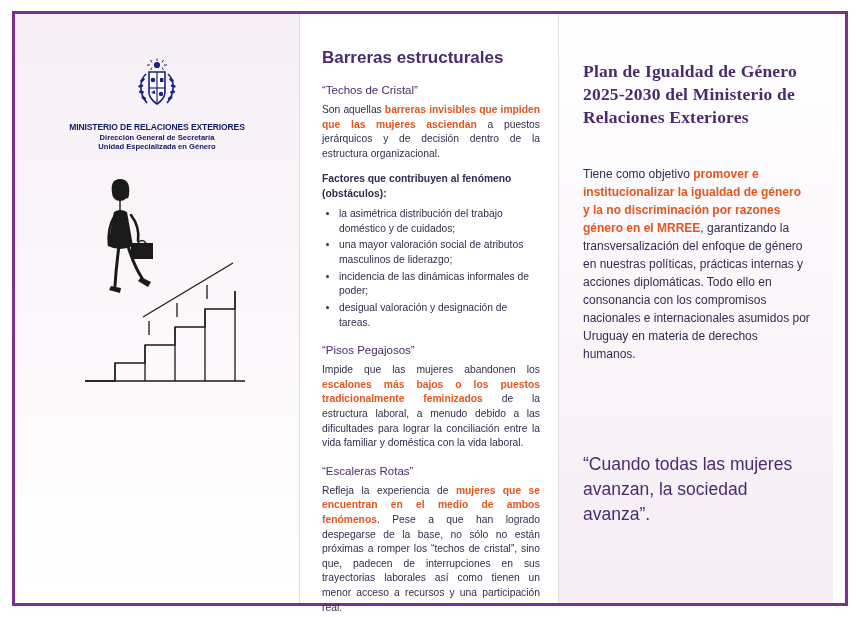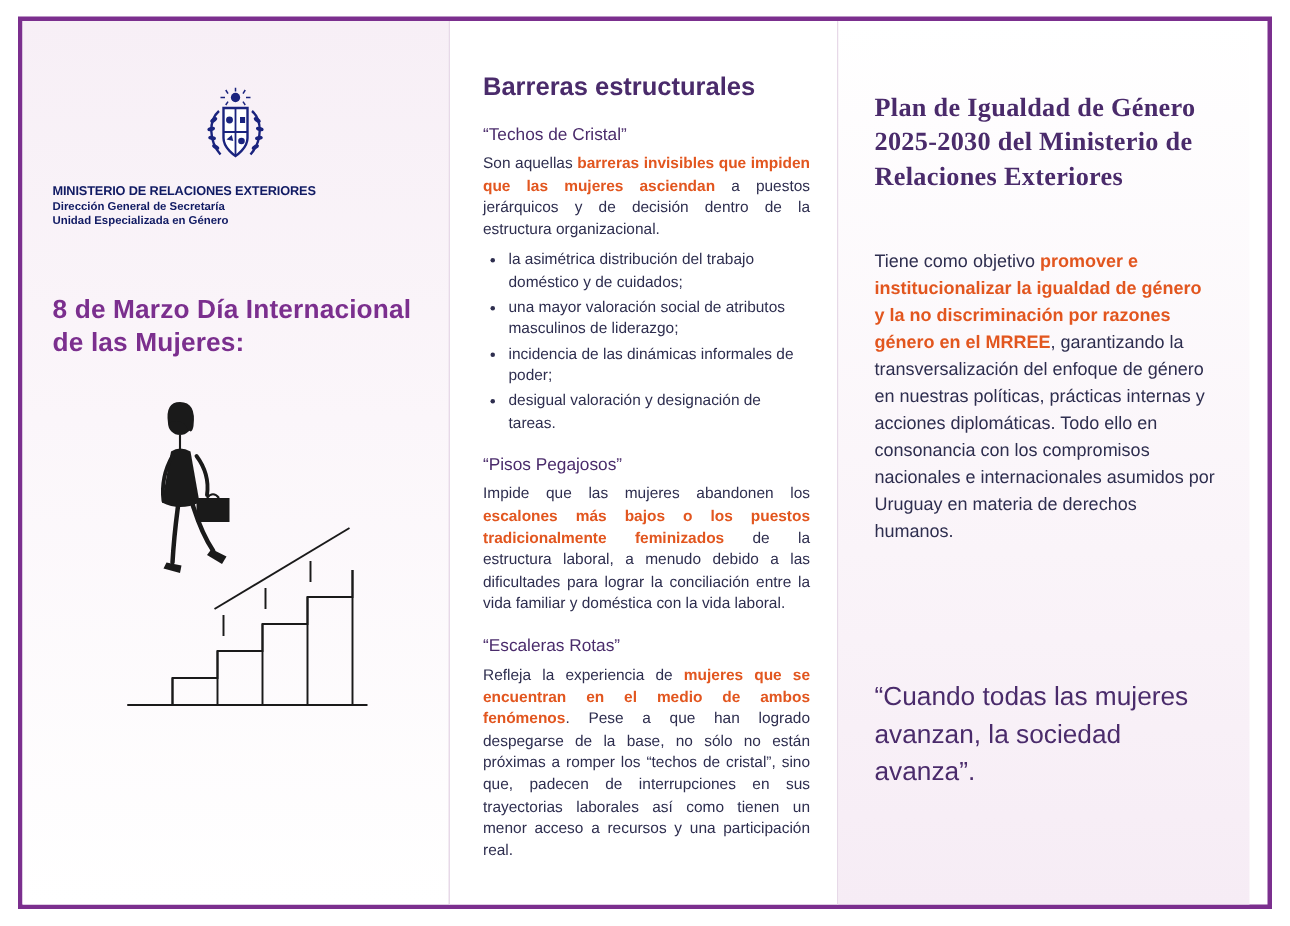--- a/index.html
+++ b/index.html
@@ -59,21 +59,21 @@
     display: flex;
     justify-content: center;
     margin-top: 26px;
   }
   .crest {
     width: 48px;
     height: 54px;
   }
   .ministry-block {
     margin-top: 10px;
-    text-align: left;
+    text-align: center;
     color: #1a1a6e;
   }
   .ministry-line1 {
     font-size: 8.5px;
     font-weight: bold;
     letter-spacing: -0.1px;
     color: #101a63;
   }
   .ministry-line2 {
     font-size: 7.6px;
@@ -221,21 +221,20 @@
           <circle cx="28" cy="36" r="2.2" fill="#1a237e"></circle>
         </svg>
       </div>
 
       <div class="ministry-block">
         <div class="ministry-line1">MINISTERIO DE RELACIONES EXTERIORES</div>
         <div class="ministry-line2">Dirección General de Secretaría</div>
         <div class="ministry-line3">Unidad Especializada en Género</div>
       </div>
 
-      <div class="left-title">8 de Marzo Día Internacional de las Mujeres:</div>
 
       <div class="illustration">
         <svg width="200" height="228" viewBox="0 0 200 228">
           <g fill="none" stroke="#1a1a1a" stroke-width="1.3">
 
             <path d="M28 214 H58 V196 H88 V178 H118 V160 H148 V142 H178 V124"></path>
             <path d="M28 214 H188"></path>
             <path d="M58 214 V196 M88 214 V178 M118 214 V160 M148 214 V142 M178 214 V124"></path>
 
             <path d="M86 150 L176 96"></path>
@@ -266,20 +265,21 @@
         </svg>
       </div>
 
     </div>
 
     <div class="panel panel-mid">
       <div class="mid-title">Barreras estructurales</div>
 
       <div class="sec-head first">“Techos de Cristal”</div>
       <p class="body-txt"><span>Son aquellas </span><span class="hl">barreras invisibles que impiden que las mujeres asciendan</span><span> a puestos jerárquicos y de decisión dentro de la estructura organizacional.</span></p>
+      <p class="sub-lead">Factores que contribuyen al fenómeno (obstáculos):</p>
       <ul class="bullets">
         <li>la asimétrica distribución del trabajo doméstico y de cuidados;</li>
         <li>una mayor valoración social de atributos masculinos de liderazgo;</li>
         <li>incidencia de las dinámicas informales de poder;</li>
         <li>desigual valoración y designación de tareas.</li>
       </ul>
 
       <div class="sec-head">“Pisos Pegajosos”</div>
       <p class="body-txt"><span>Impide que las mujeres abandonen los </span><span class="hl">escalones más bajos o los puestos tradicionalmente feminizados</span><span> de la estructura laboral, a menudo debido a las dificultades para lograr la conciliación entre la vida familiar y doméstica con la vida laboral.</span></p>
 

